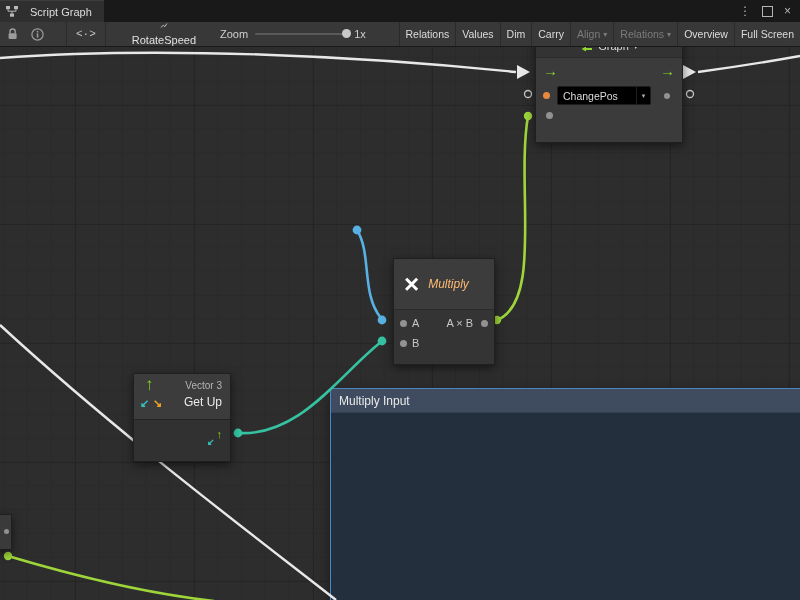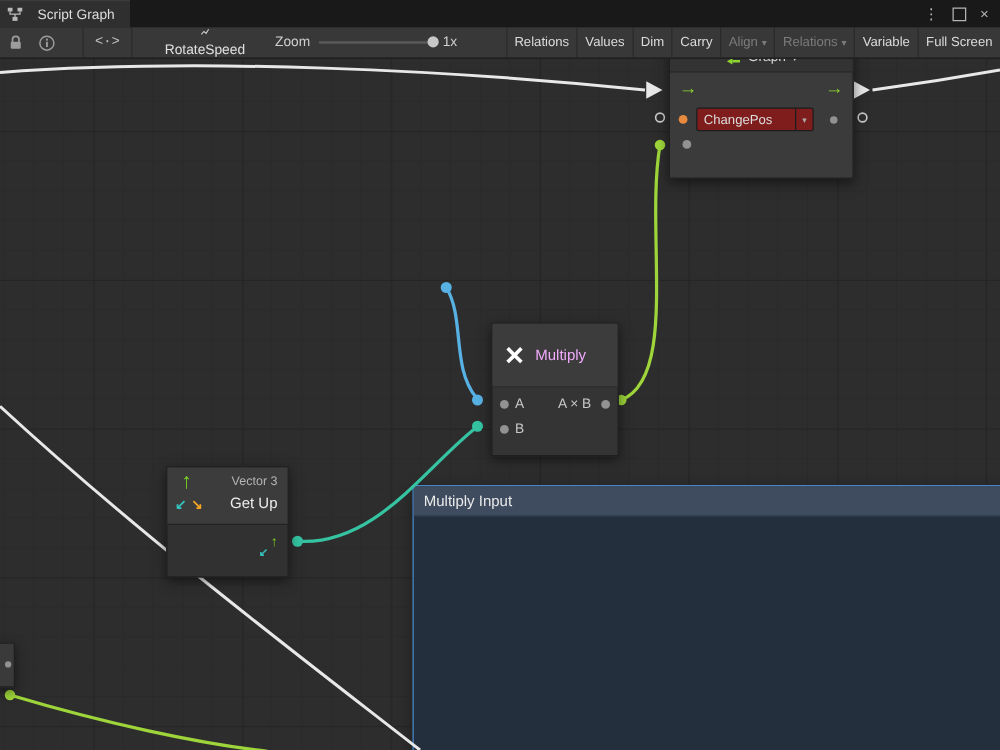--- a/index.html
+++ b/index.html
@@ -53,21 +53,21 @@
   .port-dot{position:absolute;width:7px;height:7px;border-radius:50%;background:#929292;}
 
   
   .graph-node{left:535px;top:-12px;width:146px;}
   .graph-node .node-header{height:22px;display:flex;align-items:center;justify-content:center;
         gap:5px;background:#333333;color:#d8d8d8;font-size:11px;border-bottom:1px solid #2a2a2a;}
   .g-row1{position:relative;height:26px;}
   .flow-arrow{position:absolute;top:3px;font-size:15px;font-weight:bold;color:#8ed62f;line-height:20px;}
   .g-row2{position:relative;height:22px;}
   .g-row3{position:relative;height:24px;margin-bottom:12px;}
-  .dropdown{position:absolute;left:21px;top:2px;width:92px;height:17px;background:#7f1d1d;
+  .dropdown{position:absolute;left:21px;top:2px;width:92px;height:17px;background:#000000;
         border:1px solid #1d1d1d;border-radius:2px;display:flex;align-items:center;
         color:#dcdcdc;font-size:10.5px;}
   .dropdown .dd-text{flex:1;padding:0 5px;overflow:hidden;white-space:nowrap;}
   .dropdown .dd-arrow{width:13px;align-self:stretch;border-left:1px solid #1d1d1d;display:flex;
         align-items:center;justify-content:center;font-size:7px;color:#aaaaaa;}
   .graph-node{background:#3b3b3b;}
 
   
   .float-node{left:272px;top:122px;width:80px;background:#313131;}
   .float-node .node-header{position:relative;height:46px;border-bottom:2px solid #222222;}
@@ -75,21 +75,21 @@
   .float-title{position:absolute;left:39px;top:7px;font-size:11px;color:#dddddd;}
   .float-value{position:absolute;left:36px;top:23px;width:38px;height:16px;background:#262626;
         border:1px solid #1b1b1b;color:#eeeeee;font-size:11px;display:flex;align-items:center;
         justify-content:center;}
   .float-body{position:relative;height:36px;}
 
   
   .mult-node{left:393px;top:212px;width:100px;background:#343434;}
   .mult-node .node-header{height:50px;display:flex;align-items:center;border-bottom:1px solid #2a2a2a;}
   .mult-sign{font-size:26px;font-weight:bold;color:#ffffff;margin-left:10px;line-height:1;}
-  .mult-title{font-size:12px;color:#f0abfc;margin-left:9px;}
+  .mult-title{font-size:12px;color:#fdba74;margin-left:9px;font-style:italic;}
   .mult-body{position:relative;padding:4px 0 10px;}
   .mult-row{position:relative;height:20px;color:#c8c8c8;font-size:11px;}
   .lbl-a{position:absolute;left:18px;top:3px;}
   .lbl-res{position:absolute;right:21px;top:3px;}
   .lbl-b{position:absolute;left:18px;top:3px;}
 
   
   .vec-node{left:133px;top:327px;width:96px;background:#313131;}
   .vec-node .node-header{position:relative;height:45px;border-bottom:1px solid #232323;}
   .vec-up{position:absolute;left:11px;top:1px;font-size:17px;font-weight:bold;color:#7ed321;}
@@ -178,21 +178,21 @@
         </div>
       <div class="tb-btn disabled">
           <span>Align</span>
           <span class="dd-caret">▾</span>
         </div>
       <div class="tb-btn disabled">
           <span>Relations</span>
           <span class="dd-caret">▾</span>
         </div>
       <div class="tb-btn">
-          <span>Variable</span>
+          <span>Overview</span>
         </div>
       <div class="tb-btn">
           <span>Full Screen</span>
         </div>
     </div>
   </div>
 
   <div class="canvas">
 
     <div class="group">

